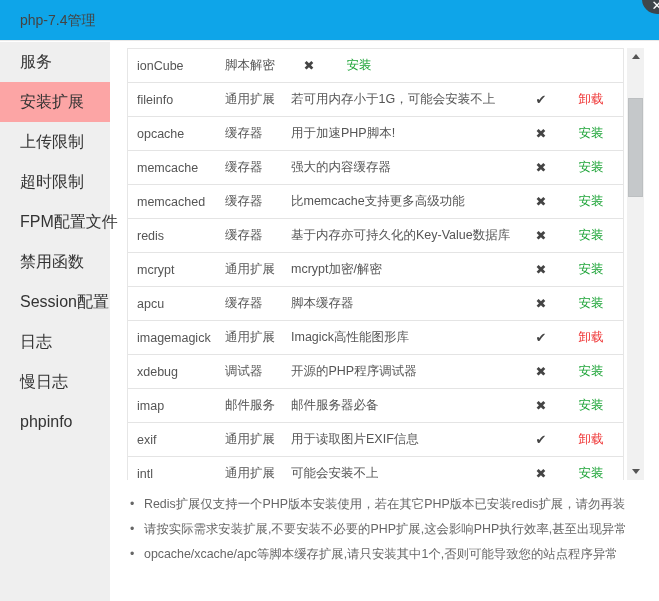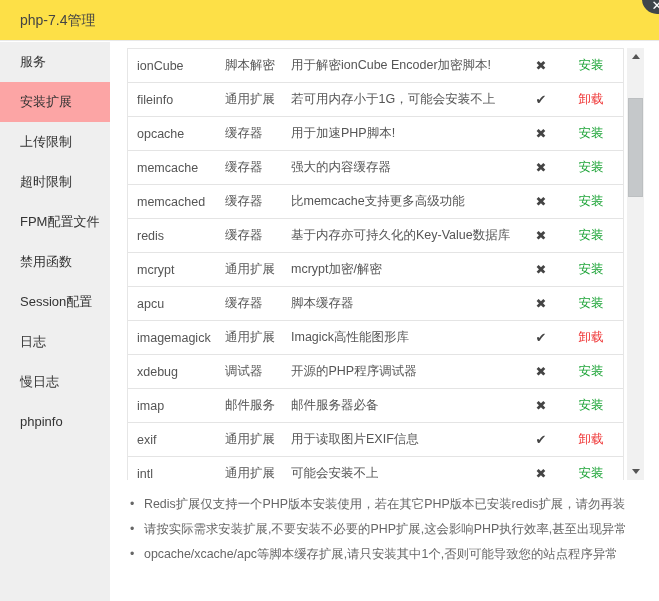--- a/index.html
+++ b/index.html
@@ -5,39 +5,39 @@
   * { margin:0; padding:0; box-sizing:border-box; }
   html,body { width:659px; height:601px; }
   body {
     position:relative; overflow:hidden; background:#fff;
     font-family:"Liberation Sans","DejaVu Sans",sans-serif;
     -webkit-font-smoothing:antialiased;
   }
   
   .titlebar {
     position:absolute; left:0; top:0; width:659px; height:41px;
-    background:#fde047; border-bottom:1px solid #e9e9e9; z-index:2;
+    background:#0ea5e9; border-bottom:1px solid #e9e9e9; z-index:2;
   }
   .titlebar .title {
     position:absolute; left:20px; top:0; line-height:41px;
     font-size:14px; color:#444;
   }
   .close-btn {
     position:absolute; top:-16px; right:-13px; width:30px; height:30px;
     border-radius:50%; background:#3f464b; color:#fff; z-index:5;
     font-size:13px; text-align:center; line-height:44px; cursor:pointer;
   }
   
   .sidebar {
     position:absolute; left:0; top:42px; width:110px; height:559px;
     background:#efefef; z-index:1;
   }
   .side-item {
     height:40px; line-height:40px; padding-left:20px;
-    font-size:13px; color:#333; cursor:pointer; white-space:nowrap;
+    font-size:16px; color:#333; cursor:pointer; white-space:nowrap;
   }
   .side-item.active { background:#fca5a5; }
   
   .scroll-area {
     position:absolute; left:127px; top:48px; width:497px; height:432px;
     border:1px solid #e6e6e6; border-bottom:none; background:#fff;
     overflow:hidden;
   }
   .ext-row {
     display:flex; align-items:center; height:34px;
@@ -92,21 +92,20 @@
     <div class="side-item">Session配置</div>
     <div class="side-item">日志</div>
     <div class="side-item">慢日志</div>
     <div class="side-item">phpinfo</div>
   </div>
 
 <div class="scroll-area">
     <div class="ext-row">
       <div class="c-name">ionCube</div>
       <div class="c-type">脚本解密</div>
-      <div class="c-desc">用于解密ionCube Encoder加密脚本!</div>
       <div class="c-status" style="color: rgb(68, 68, 68);">✖</div>
       <div class="c-action"><a style="color: rgb(32, 165, 58);">安装</a></div>
     </div>
     <div class="ext-row">
       <div class="c-name">fileinfo</div>
       <div class="c-type">通用扩展</div>
       <div class="c-desc">若可用内存小于1G，可能会安装不上</div>
       <div class="c-status" style="color: rgb(68, 68, 68);">✔</div>
       <div class="c-action"><a style="color: rgb(239, 54, 54);">卸载</a></div>
     </div>

